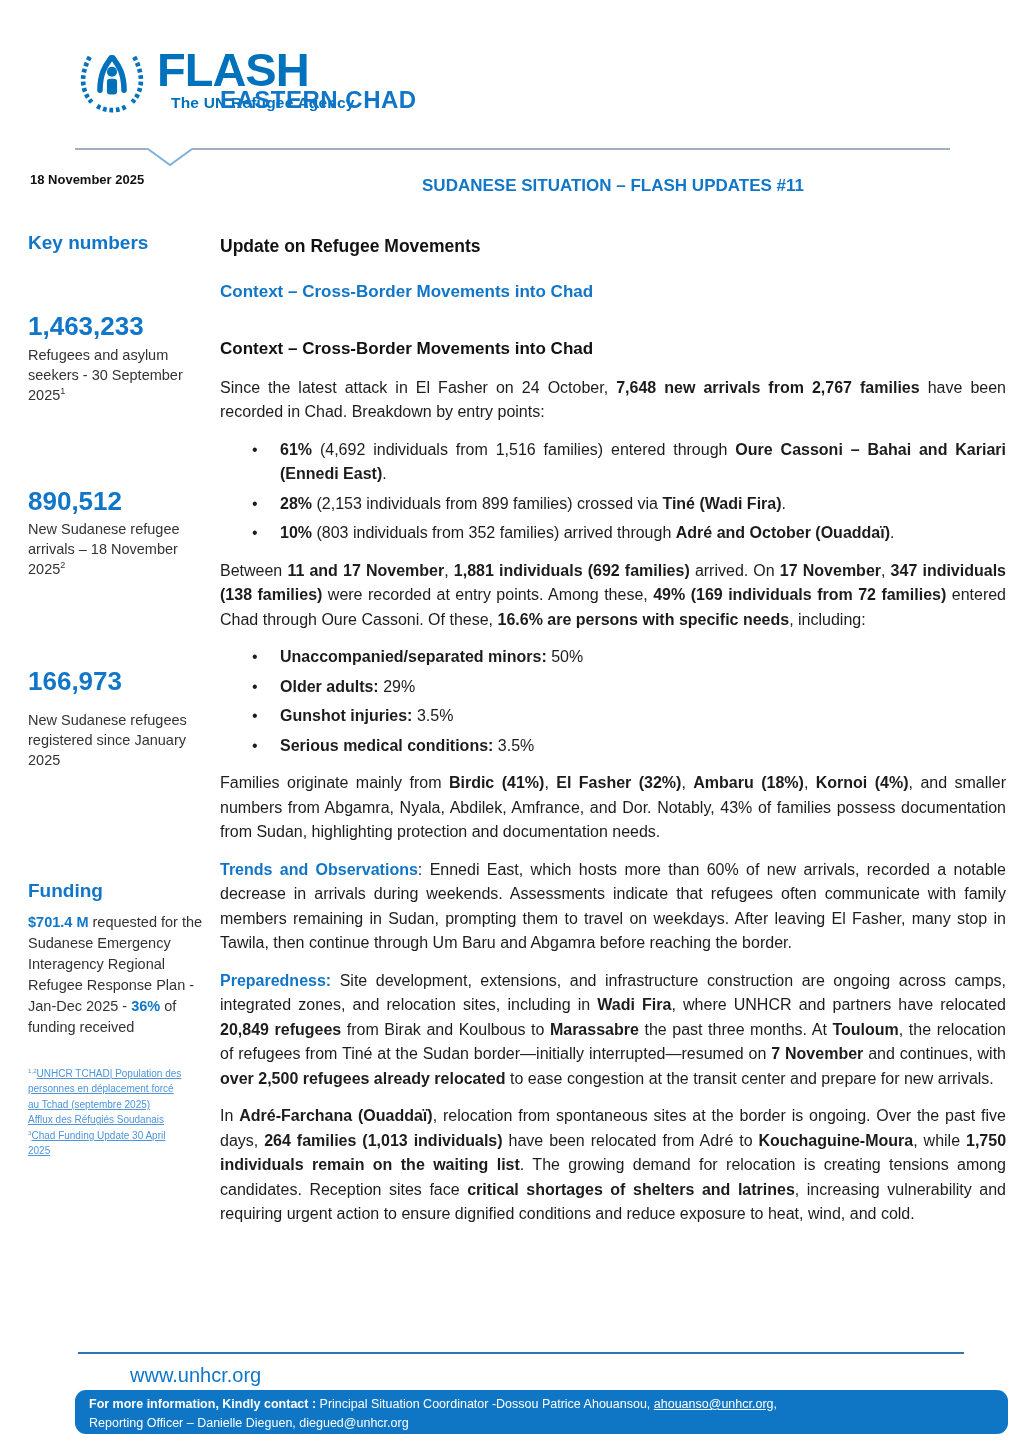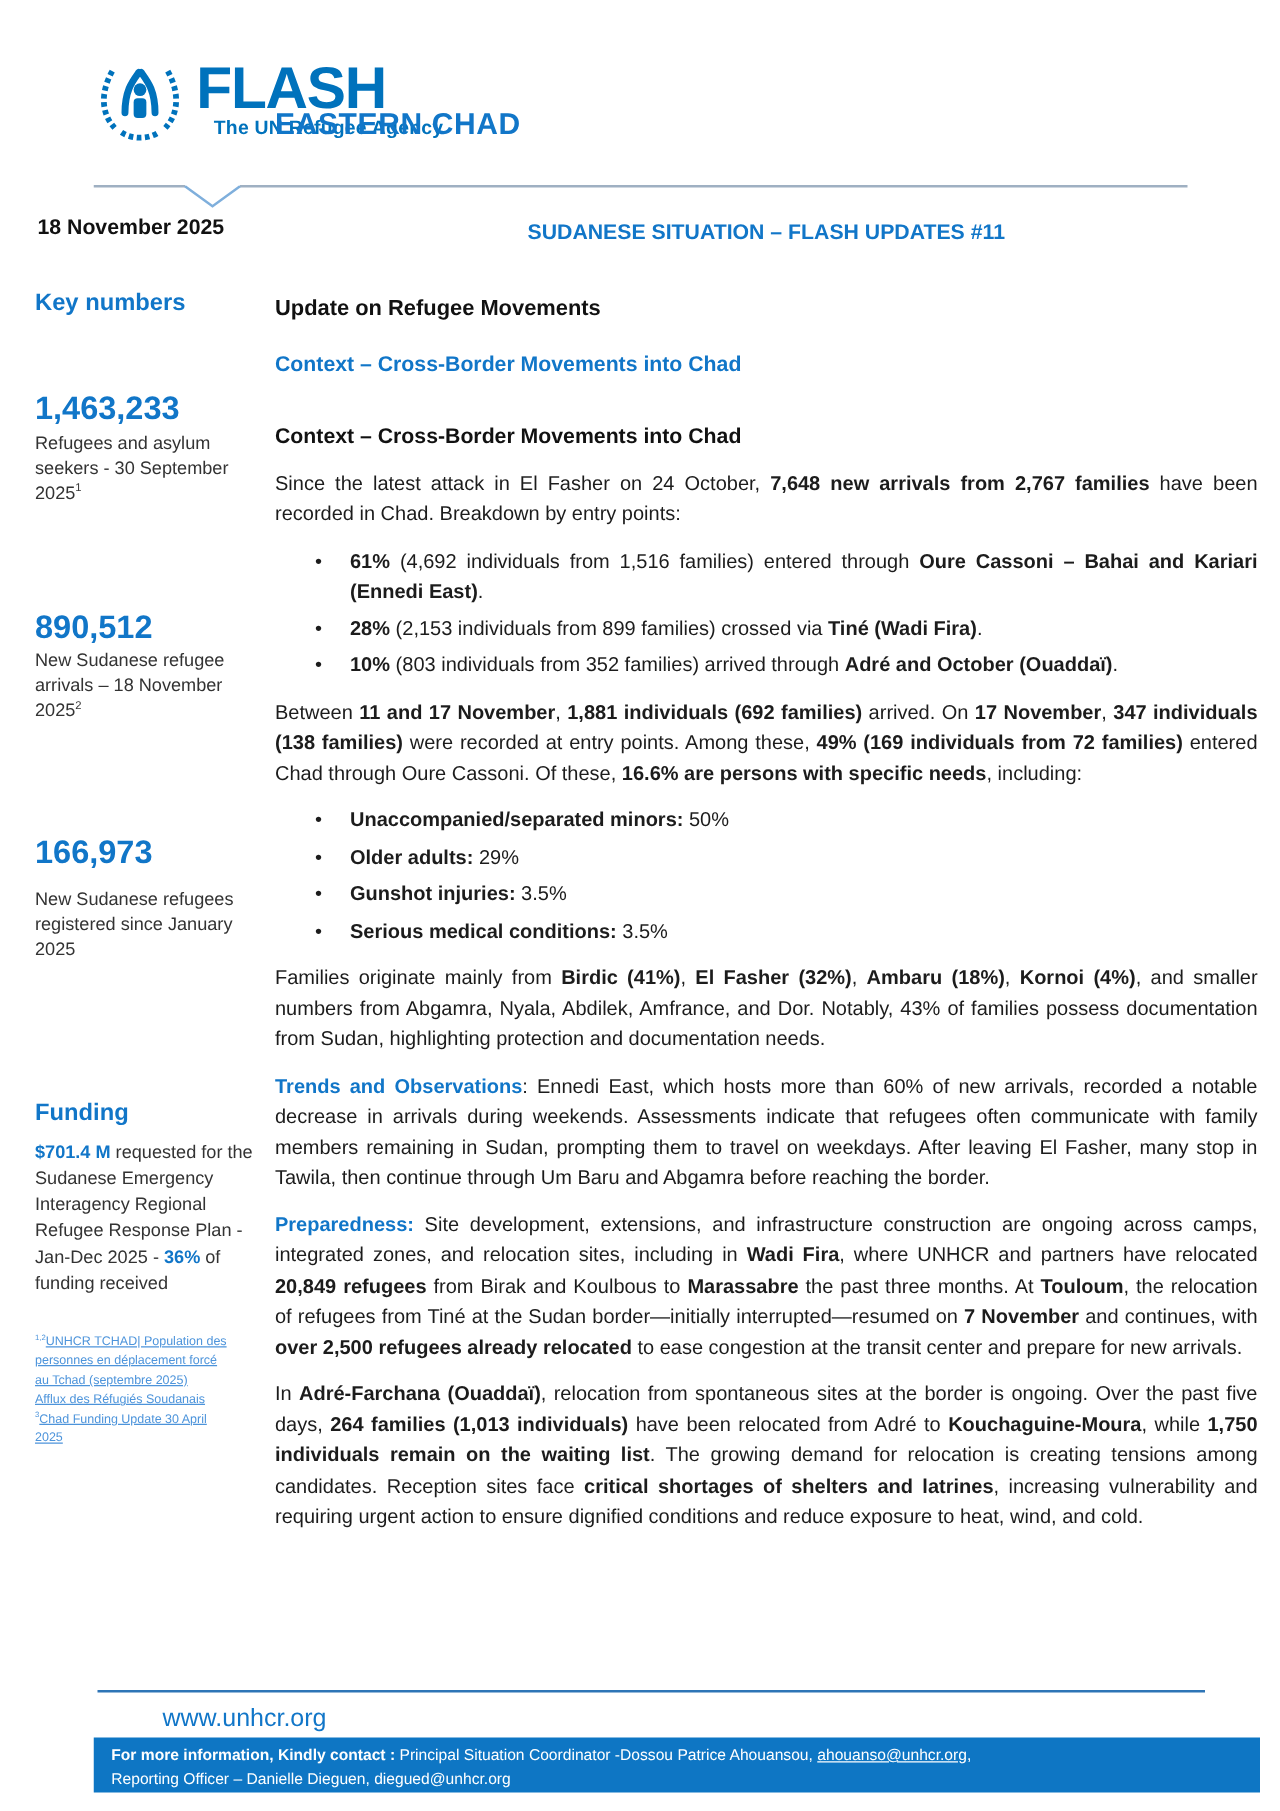--- a/index.html
+++ b/index.html
@@ -11,21 +11,21 @@
   .logo-block { position:absolute; left:75px; top:44px; display:flex; align-items:flex-start; }
   .emblem { width:74px; height:74px; }
   .logo-text { margin-left:8px; margin-top:2px; }
   .logo-word { font-size:47px; font-weight:bold; color:#0072BC; letter-spacing:-1px; line-height:1; }
   .logo-tag { font-size:15.5px; font-weight:bold; color:#0072BC; margin-top:1px; letter-spacing:0.2px;margin-left:14px; }
   .region-title { position:absolute; left:220px; top:86px; width:786px; text-align:left;
                   font-size:24px; font-weight:bold; color:#1176C8; letter-spacing:0.5px; }
   .hline-a { position:absolute; left:75px; top:148px; width:73px; height:2px; background:#9FB0C2; }
   .hline-b { position:absolute; left:192px; top:148px; width:758px; height:2px; background:#9FB0C2; }
   .chevron { position:absolute; left:146px; top:148px; }
-  .date-line { position:absolute; left:30px; top:172px; font-size:17px; font-weight:bold; color:#111; }
+  .date-line { position:absolute; left:30px; top:172px; font-size:13px; font-weight:bold; color:#111; }
   .doc-title { position:absolute; left:220px; top:176px; width:786px; text-align:center;
                font-size:17px; font-weight:bold; color:#1176C8; }
 
   
   .sidebar { position:absolute; left:28px; top:232px; width:178px; }
   .side-h { font-size:19px; font-weight:bold; color:#1176C8; }
   .stat-value { font-size:26px; font-weight:bold; color:#1176C8; line-height:1.1; }
   .stat-cap { font-size:14.5px; color:#333; line-height:1.38; margin-top:4px; }
   .stat-1 { margin-top:58px; }
   .stat-2 { margin-top:82px; }
@@ -49,21 +49,21 @@
   .b { font-weight:bold; }
   .c-blue { color:#1176C8; }
   .c-link { color:#4D94DB; }
   .u { text-decoration:underline; }
   sup { font-size:0.62em; vertical-align:super; line-height:0; }
 
   
   .footer-line { position:absolute; left:78px; top:1352px; width:886px; height:2px; background:#2E75B6; }
   .site-link { position:absolute; left:130px; top:1364px; font-size:20px; color:#1176C8; cursor:pointer; }
   .contact-bar { position:absolute; left:75px; top:1390px; width:933px; height:44px; background:#0E76C4;
-                 color:#ffffff; font-size:12.5px; line-height:1.55; padding:5px 14px; }
+                 color:#ffffff; font-size:12.5px; line-height:1.55; padding:5px 14px;border-radius:11px; }
   .contact-bar .u { cursor:pointer; }
 </style>
 </head>
 <body>
 
 <div class="page">
 
   <div class="logo-block">
     <svg class="emblem" viewBox="0 0 80 80">
       <path d="M16 14 C6 32 6 50 18 63" fill="none" stroke="#0072BC" stroke-width="5" stroke-dasharray="4 3"></path>

